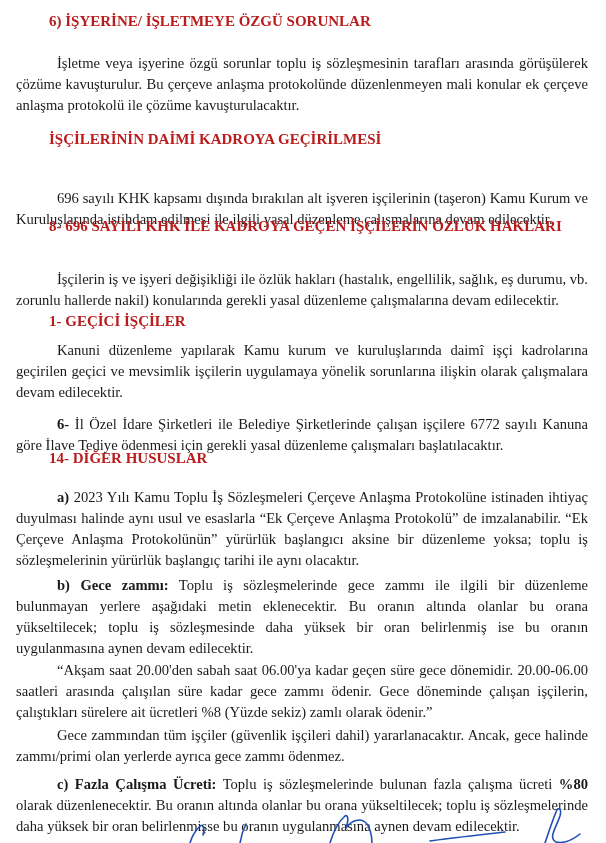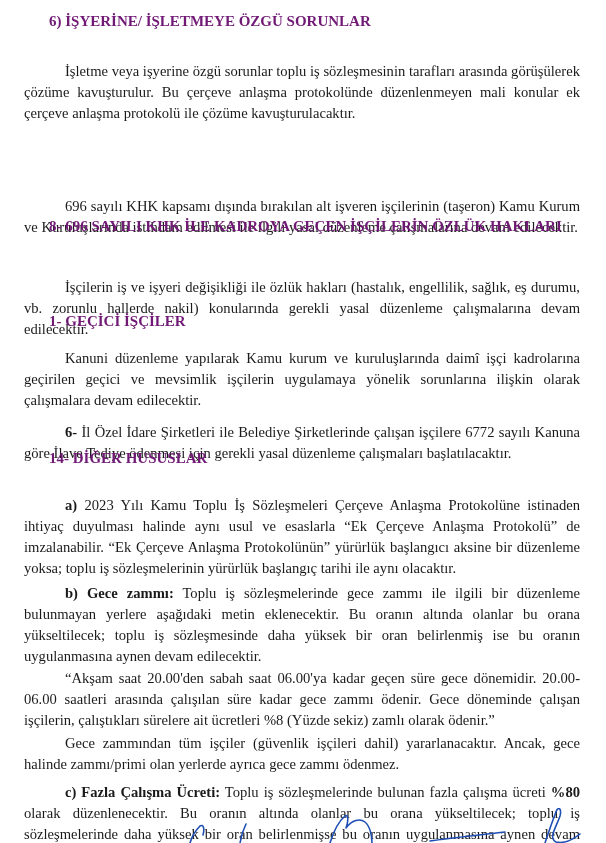--- a/index.html
+++ b/index.html
@@ -21,24 +21,24 @@
       left: 8px;
       top: 0;
       width: 588px;
     }
     .heading {
       font-weight: bold;
       font-size: 15px;
       line-height: 20px;
       margin: 0;
       padding-left: 41px;
-      color: #701a75;
+      color: #b91c1c;
     }
     .para {
-      margin: 16px;
+      margin: 8px;
       text-align: justify;
       line-height: 21px;
       text-indent: 41px;
     }
     .para b { font-weight: bold; }
     .abs { position: absolute; left: 0; width: 588px; }
     .signature {
       position: absolute;
       left: 0;
       top: 808px;
@@ -52,20 +52,21 @@
 <div class="page">
 
   <div class="abs" style="top:11px;">
     <h2 class="heading">6) İŞYERİNE/ İŞLETMEYE ÖZGÜ SORUNLAR</h2>
   </div>
   <div class="abs" style="top:45px;">
     <p class="para">İşletme veya işyerine özgü sorunlar toplu iş sözleşmesinin tarafları arasında görüşülerek çözüme kavuşturulur. Bu çerçeve anlaşma protokolünde düzenlenmeyen mali konular ek çerçeve anlaşma protokolü ile çözüme kavuşturulacaktır.</p>
   </div>
 
   <div class="abs" style="top:126px;">
+    <h2 class="heading" style="margin-top:3px;">İŞÇİLERİNİN DAİMİ KADROYA GEÇİRİLMESİ</h2>
   </div>
   <div class="abs" style="top:180px;">
     <p class="para">696 sayılı KHK kapsamı dışında bırakılan alt işveren işçilerinin (taşeron) Kamu Kurum ve Kuruluşlarında istihdam edilmesi ile ilgili yasal düzenleme çalışmalarına devam edilecektir.</p>
   </div>
 
   <div class="abs" style="top:216px;">
     <h2 class="heading">8- 696 SAYILI KHK İLE KADROYA GEÇEN İŞÇİLERİN ÖZLÜK HAKLARI</h2>
   </div>
   <div class="abs" style="top:261px;">
     <p class="para">İşçilerin iş ve işyeri değişikliği ile özlük hakları (hastalık, engellilik, sağlık, eş durumu, vb. zorunlu hallerde nakil) konularında gerekli yasal düzenleme çalışmalarına devam edilecektir.</p>

